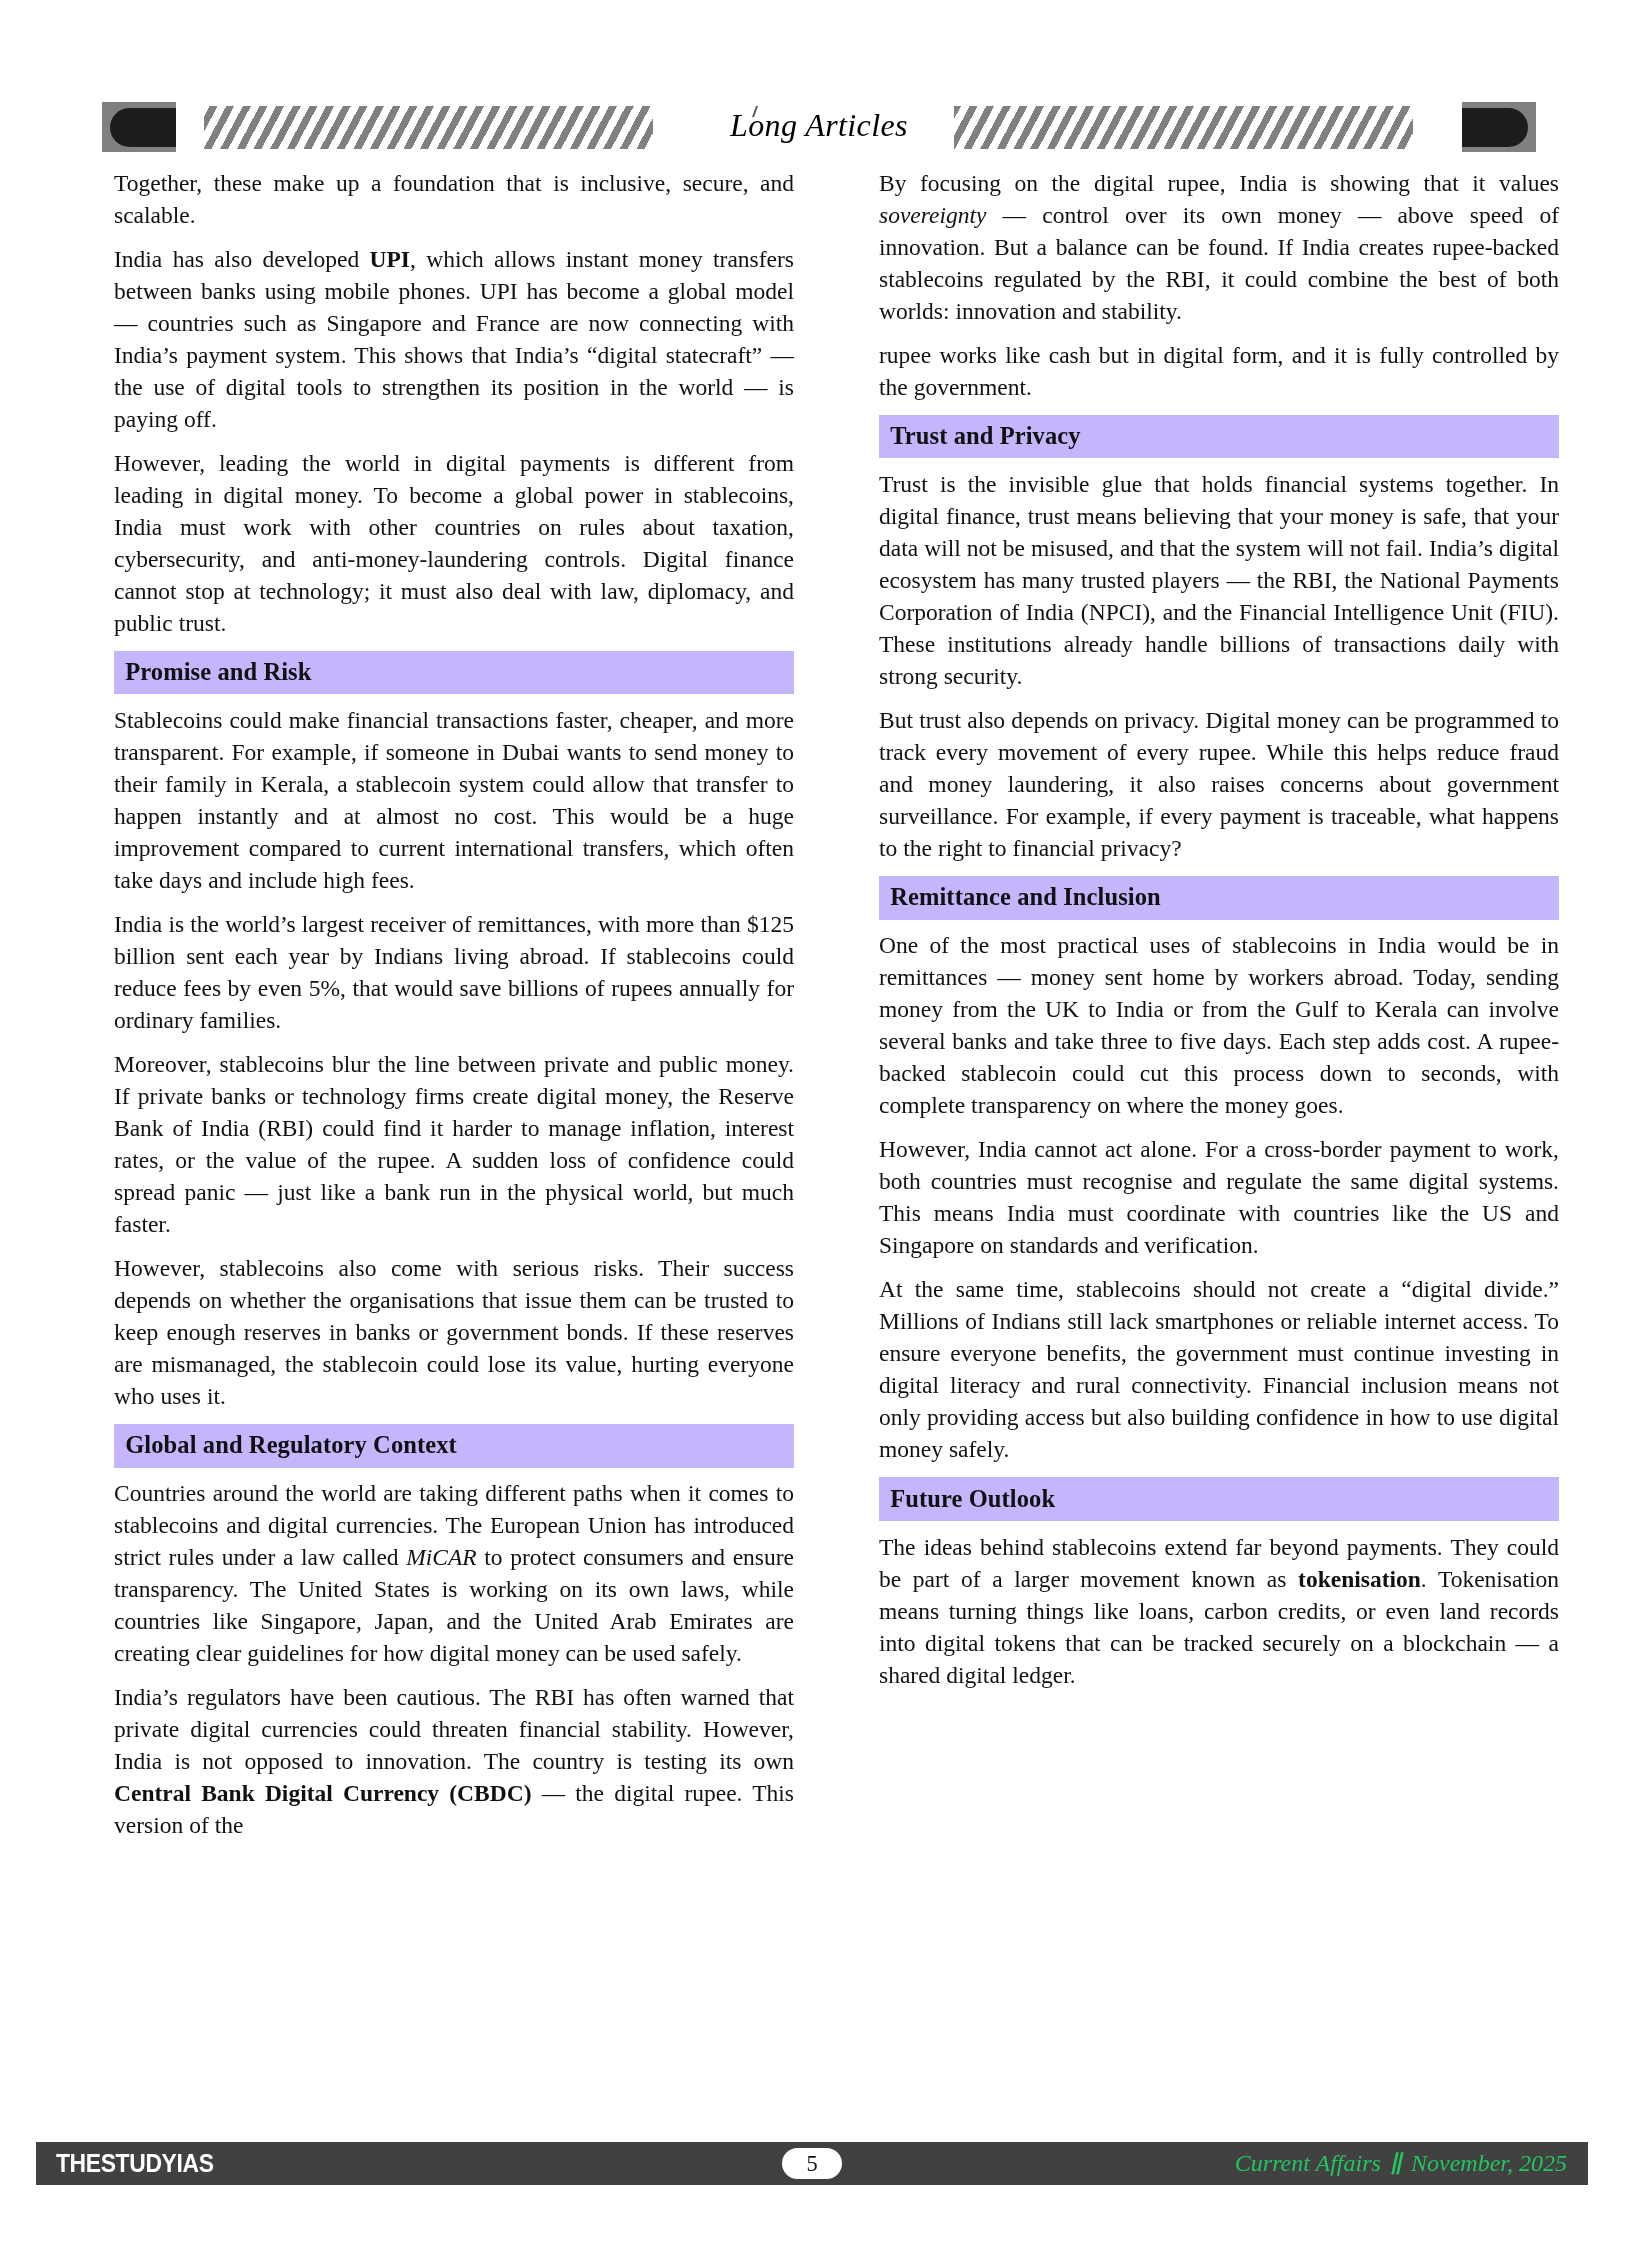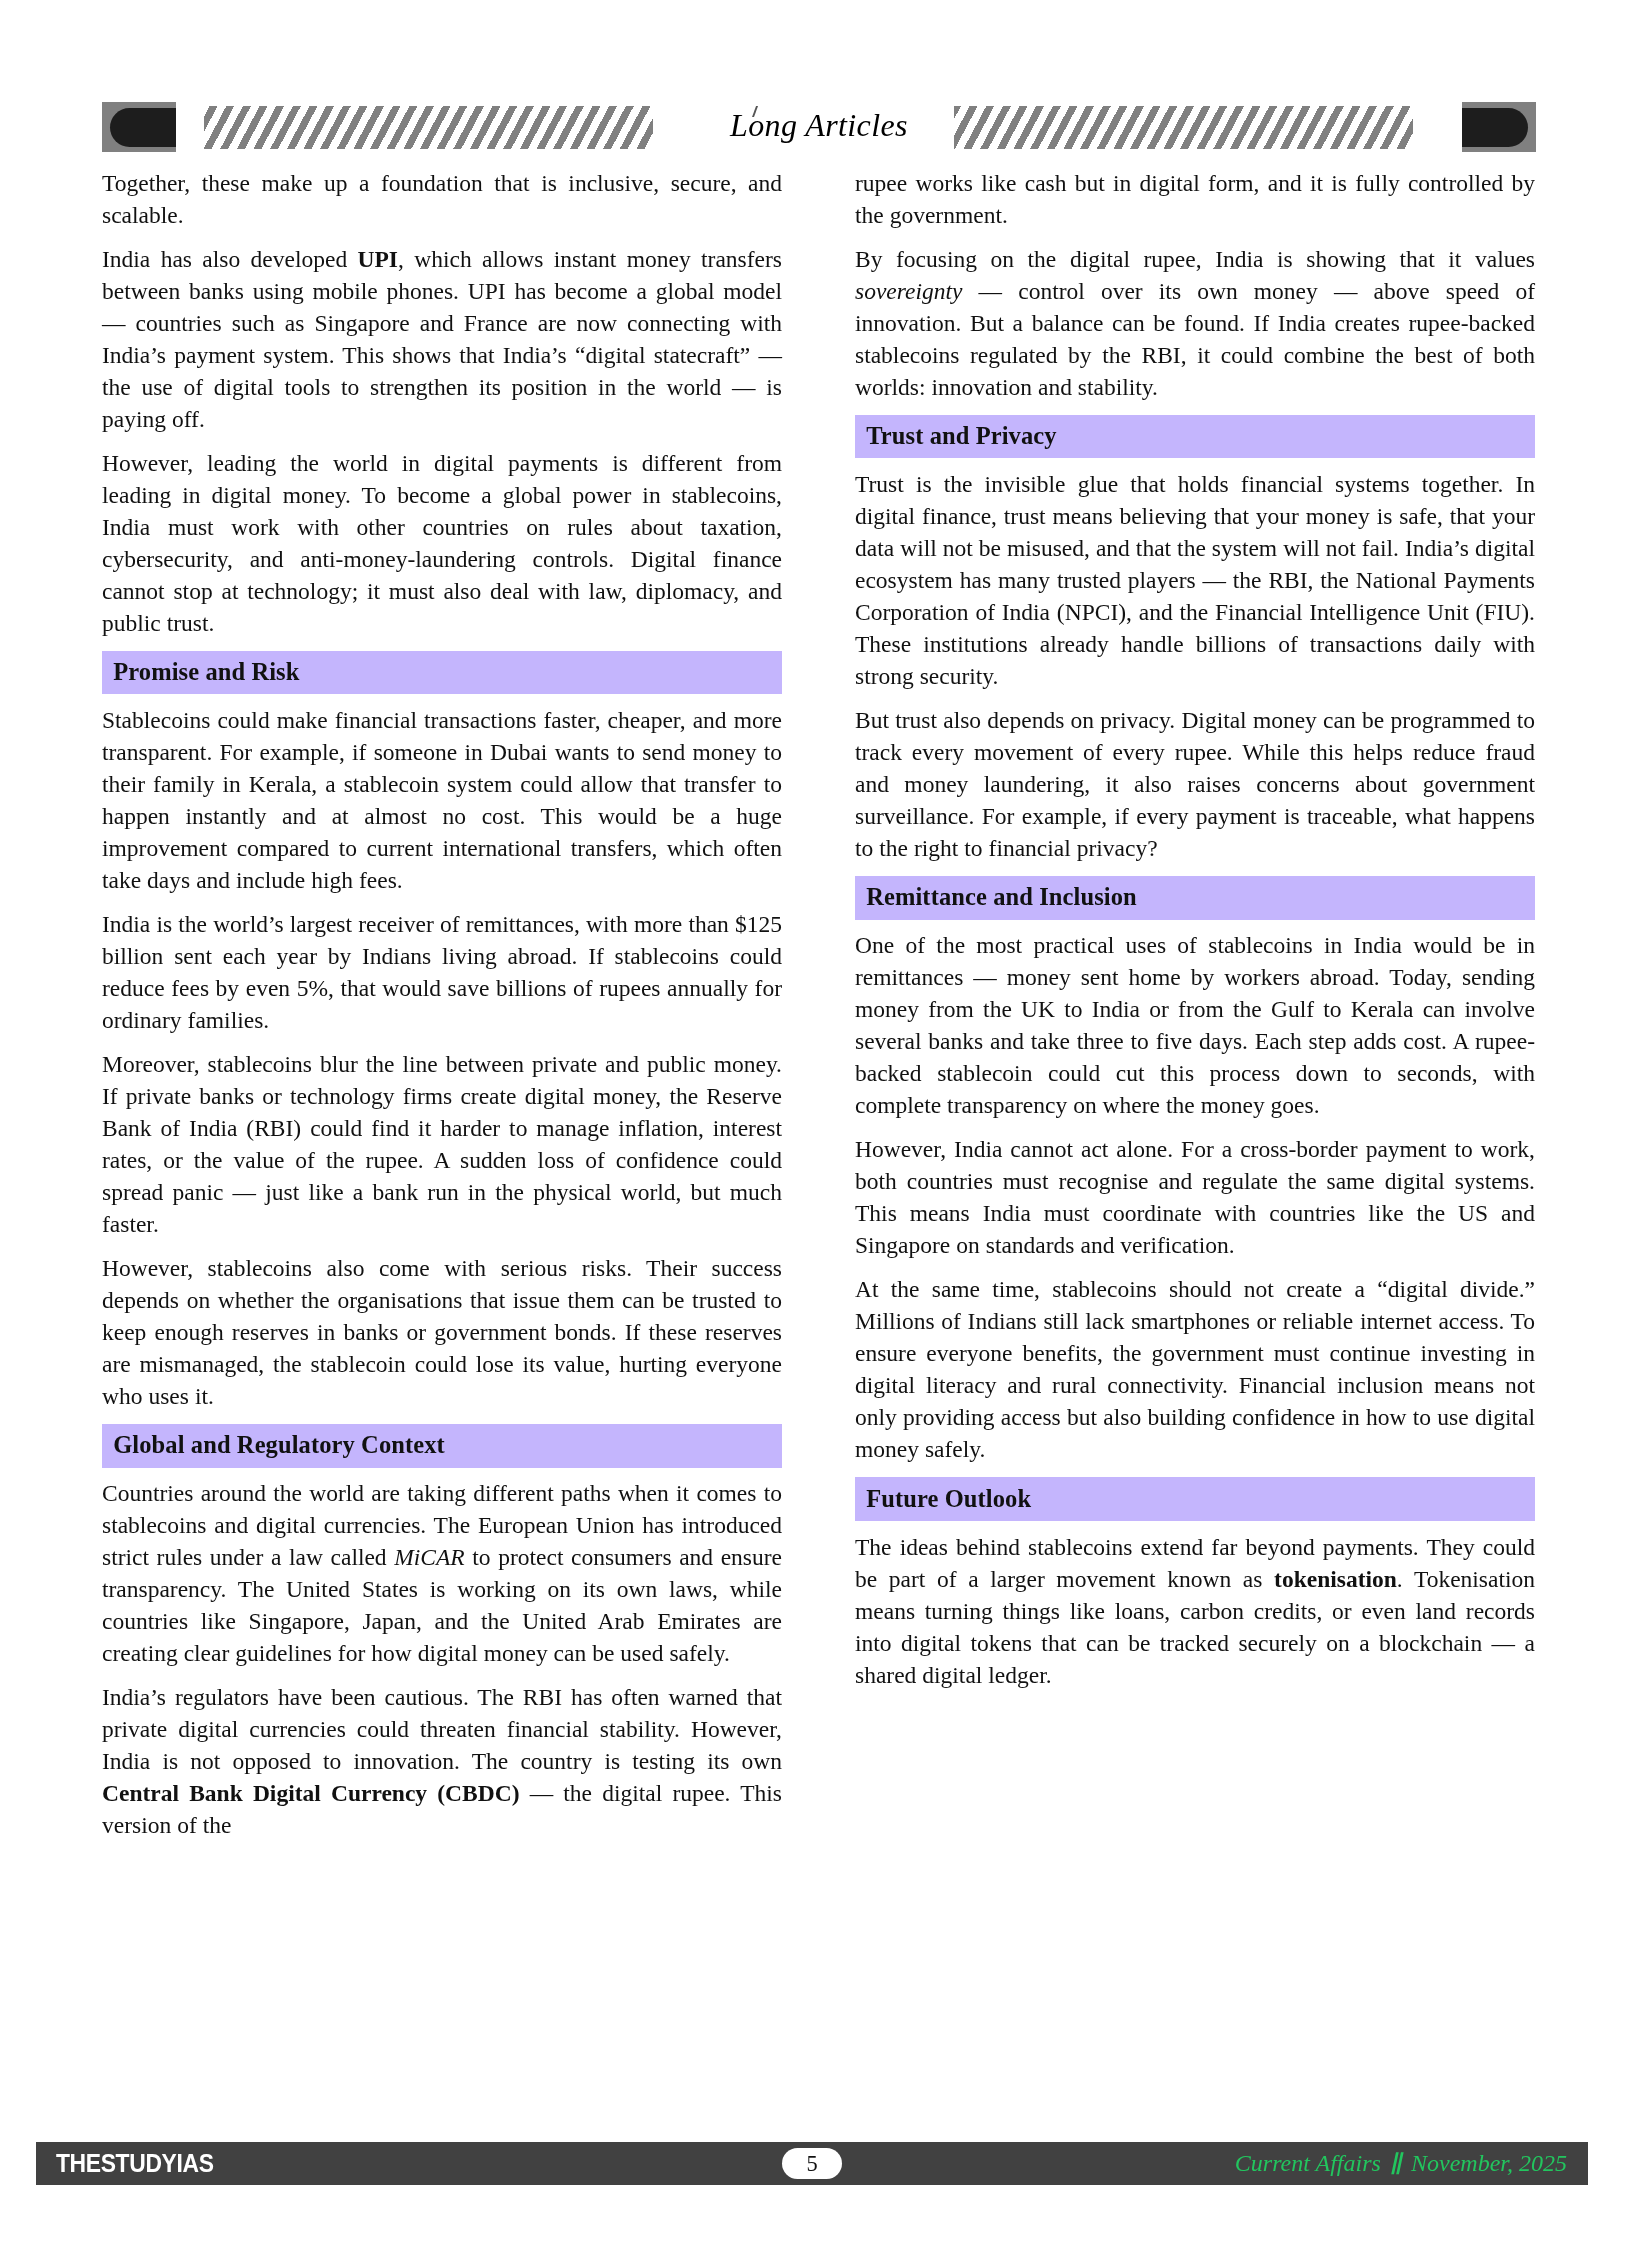--- a/index.html
+++ b/index.html
@@ -98,20 +98,21 @@
     left: 102px;
     top: 167px;
     width: 1434px;
     height: 1900px;
     display: flex;
     gap: 73px;
   }
   .col {
     width: 680px;
     flex: 0 0 680px;
+    margin-left: 12px;
   }
 
   p.body {
     margin: 0 0 12px 0;
     font-size: 23.5px;
     line-height: 32px;
     text-align: justify;
     text-justify: inter-word;
     hyphens: manual;
     letter-spacing: 0px;
@@ -220,22 +221,22 @@
           <p class="body"><span>Moreover, stablecoins blur the line between private and public money. If private banks or technology firms create digital money, the Reserve Bank of India (RBI) could find it harder to manage inflation, interest rates, or the value of the rupee. A sudden loss of confidence could spread panic — just like a bank run in the physical world, but much faster.</span></p>
           <p class="body"><span>However, stablecoins also come with serious risks. Their success depends on whether the organisations that issue them can be trusted to keep enough reserves in banks or government bonds. If these reserves are mismanaged, the stablecoin could lose its value, hurting everyone who uses it.</span></p>
           <div class="sec-head">Global and Regulatory Context</div>
           <p class="body"><span>Countries around the world are taking different paths when it comes to stablecoins and digital currencies. The European Union has introduced strict rules under a law called </span><i>MiCAR</i><span> to protect consumers and ensure transparency. The United States is working on its own laws, while countries like Singapore, Japan, and the United Arab Emirates are creating clear guidelines for how digital money can be used safely.</span></p>
           <p class="body"><span>India’s regulators have been cautious. The RBI has often warned that private digital currencies could threaten financial stability. However, India is not opposed to innovation. The country is testing its own </span><b>Central Bank Digital Currency (CBDC)</b><span> — the digital rupee. This version of the</span></p>
         </div>
     </div>
 
     <div class="col">
       <div>
+          <p class="body"><span>By focusing on the digital rupee, India is showing that it values </span><i>sovereignty</i><span> — control over its own money — above speed of innovation. But a balance can be found. If India creates rupee-backed stablecoins regulated by the RBI, it could combine the best of both worlds: innovation and stability.</span></p>
           <p class="body"><span>rupee works like cash but in digital form, and it is fully controlled by the government.</span></p>
-          <p class="body"><span>By focusing on the digital rupee, India is showing that it values </span><i>sovereignty</i><span> — control over its own money — above speed of innovation. But a balance can be found. If India creates rupee-backed stablecoins regulated by the RBI, it could combine the best of both worlds: innovation and stability.</span></p>
         </div>
       <div>
           <div class="sec-head">Trust and Privacy</div>
           <p class="body"><span>Trust is the invisible glue that holds financial systems together. In digital finance, trust means believing that your money is safe, that your data will not be misused, and that the system will not fail. India’s digital ecosystem has many trusted players — the RBI, the National Payments Corporation of India (NPCI), and the Financial Intelligence Unit (FIU). These institutions already handle billions of transactions daily with strong security.</span></p>
           <p class="body"><span>But trust also depends on privacy. Digital money can be programmed to track every movement of every rupee. While this helps reduce fraud and money laundering, it also raises concerns about government surveillance. For example, if every payment is traceable, what happens to the right to financial privacy?</span></p>
           <div class="sec-head">Remittance and Inclusion</div>
           <p class="body"><span>One of the most practical uses of stablecoins in India would be in remittances — money sent home by workers abroad. Today, sending money from the UK to India or from the Gulf to Kerala can involve several banks and take three to five days. Each step adds cost. A rupee-backed stablecoin could cut this process down to seconds, with complete transparency on where the money goes.</span></p>
           <p class="body"><span>However, India cannot act alone. For a cross-border payment to work, both countries must recognise and regulate the same digital systems. This means India must coordinate with countries like the US and Singapore on standards and verification.</span></p>
           <p class="body"><span>At the same time, stablecoins should not create a “digital divide.” Millions of Indians still lack smartphones or reliable internet access. To ensure everyone benefits, the government must continue investing in digital literacy and rural connectivity. Financial inclusion means not only providing access but also building confidence in how to use digital money safely.</span></p>
           <div class="sec-head">Future Outlook</div>

